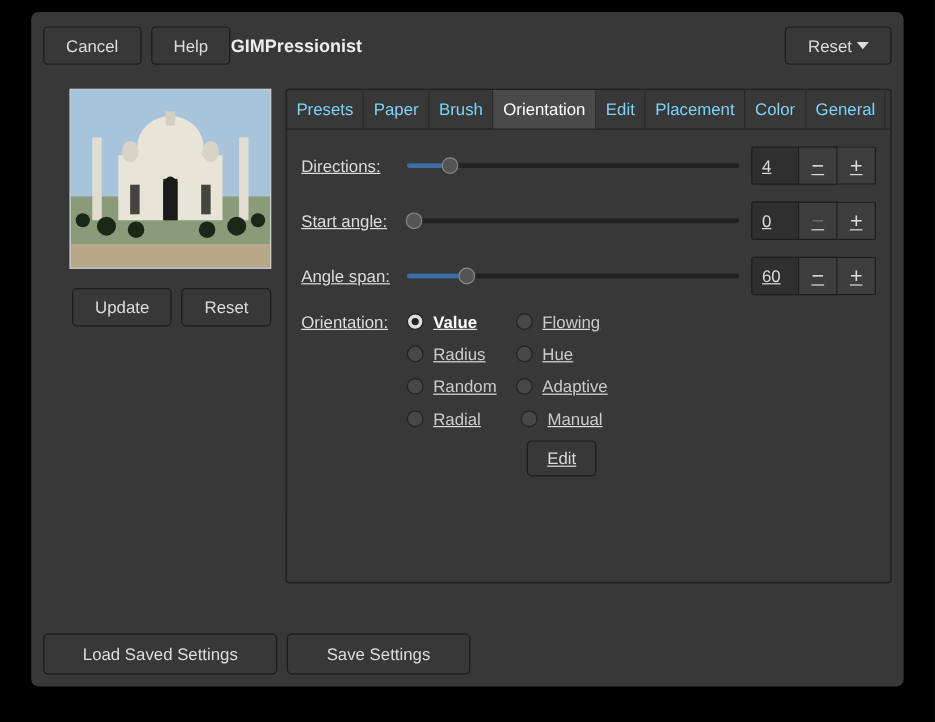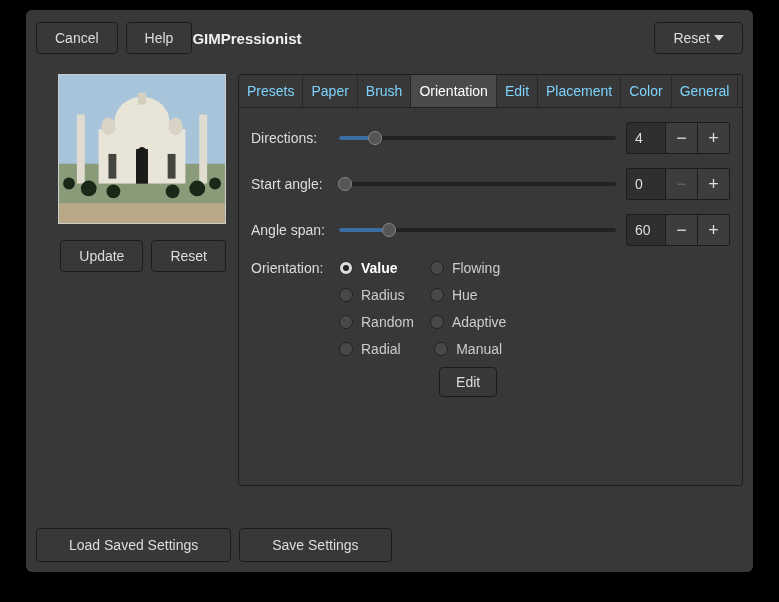--- a/index.html
+++ b/index.html
@@ -16,21 +16,21 @@
 .ok-btn { border: 1px solid #888; padding: 7px 28px; }
 .body { display: flex; gap: 12px; }
 .left-col { width: 190px; display: flex; flex-direction: column; align-items: flex-end; }
 .preview { width: 168px; height: 150px; border: 1px solid #ccc; display: flex; align-items: center; justify-content: center; margin-bottom: 16px; background: #9db4c8; position: relative; overflow: hidden; }
 .preview svg { width: 100%; height: 100%; }
 .prev-btns { display: flex; gap: 8px; }
 .right-col { flex: 1; border: 1px solid #1e1e1e; border-radius: 3px; padding: 0; display: flex; flex-direction: column; height: 412px; }
 .tabs { display: flex; border-bottom: 1px solid #222; }
 .tab { padding: 8px 8px; cursor: pointer; color: #7dd3fc; border-right: 1px solid #282828; font-size: 14px; }
 .tab.active { background: #4a4a4a; color: #fff; }
-.tab-body { padding: 14px 12px; flex: 1; }
+.tab-body { padding: 14px 12px; flex: 1; text-decoration: underline; }
 .row { display: flex; align-items: center; margin-bottom: 14px; gap: 10px; }
 .row-label { width: 78px; color: #ddd; }
 .slider { flex: 1; height: 18px; position: relative; }
 .slider-track { position: absolute; top: 50%; left: 0; right: 0; height: 4px; background: #222; border-radius: 2px; transform: translateY(-50%); }
 .slider-fill { position: absolute; top: 50%; left: 0; height: 4px; background: #3b6ea5; border-radius: 2px; transform: translateY(-50%); }
 .slider-thumb { position: absolute; top: 50%; width: 14px; height: 14px; background: #555; border: 1px solid #888; border-radius: 50%; transform: translate(-50%, -50%); }
 .spin { display: flex; }
 .spin-input { width: 40px; height: 32px; background: #2f2f2f; border: 1px solid #1c1c1c; color: #ddd; padding: 0 8px; font-size: 14px; border-radius: 2px 0 0 2px; }
 .spin-btn { width: 32px; height: 32px; background: #3d3d3d; border: 1px solid #1c1c1c; border-left: none; color: #ddd; display: flex; align-items: center; justify-content: center; font-size: 18px; cursor: pointer; }
 .spin-btn.dec.disabled { color: #666; }

